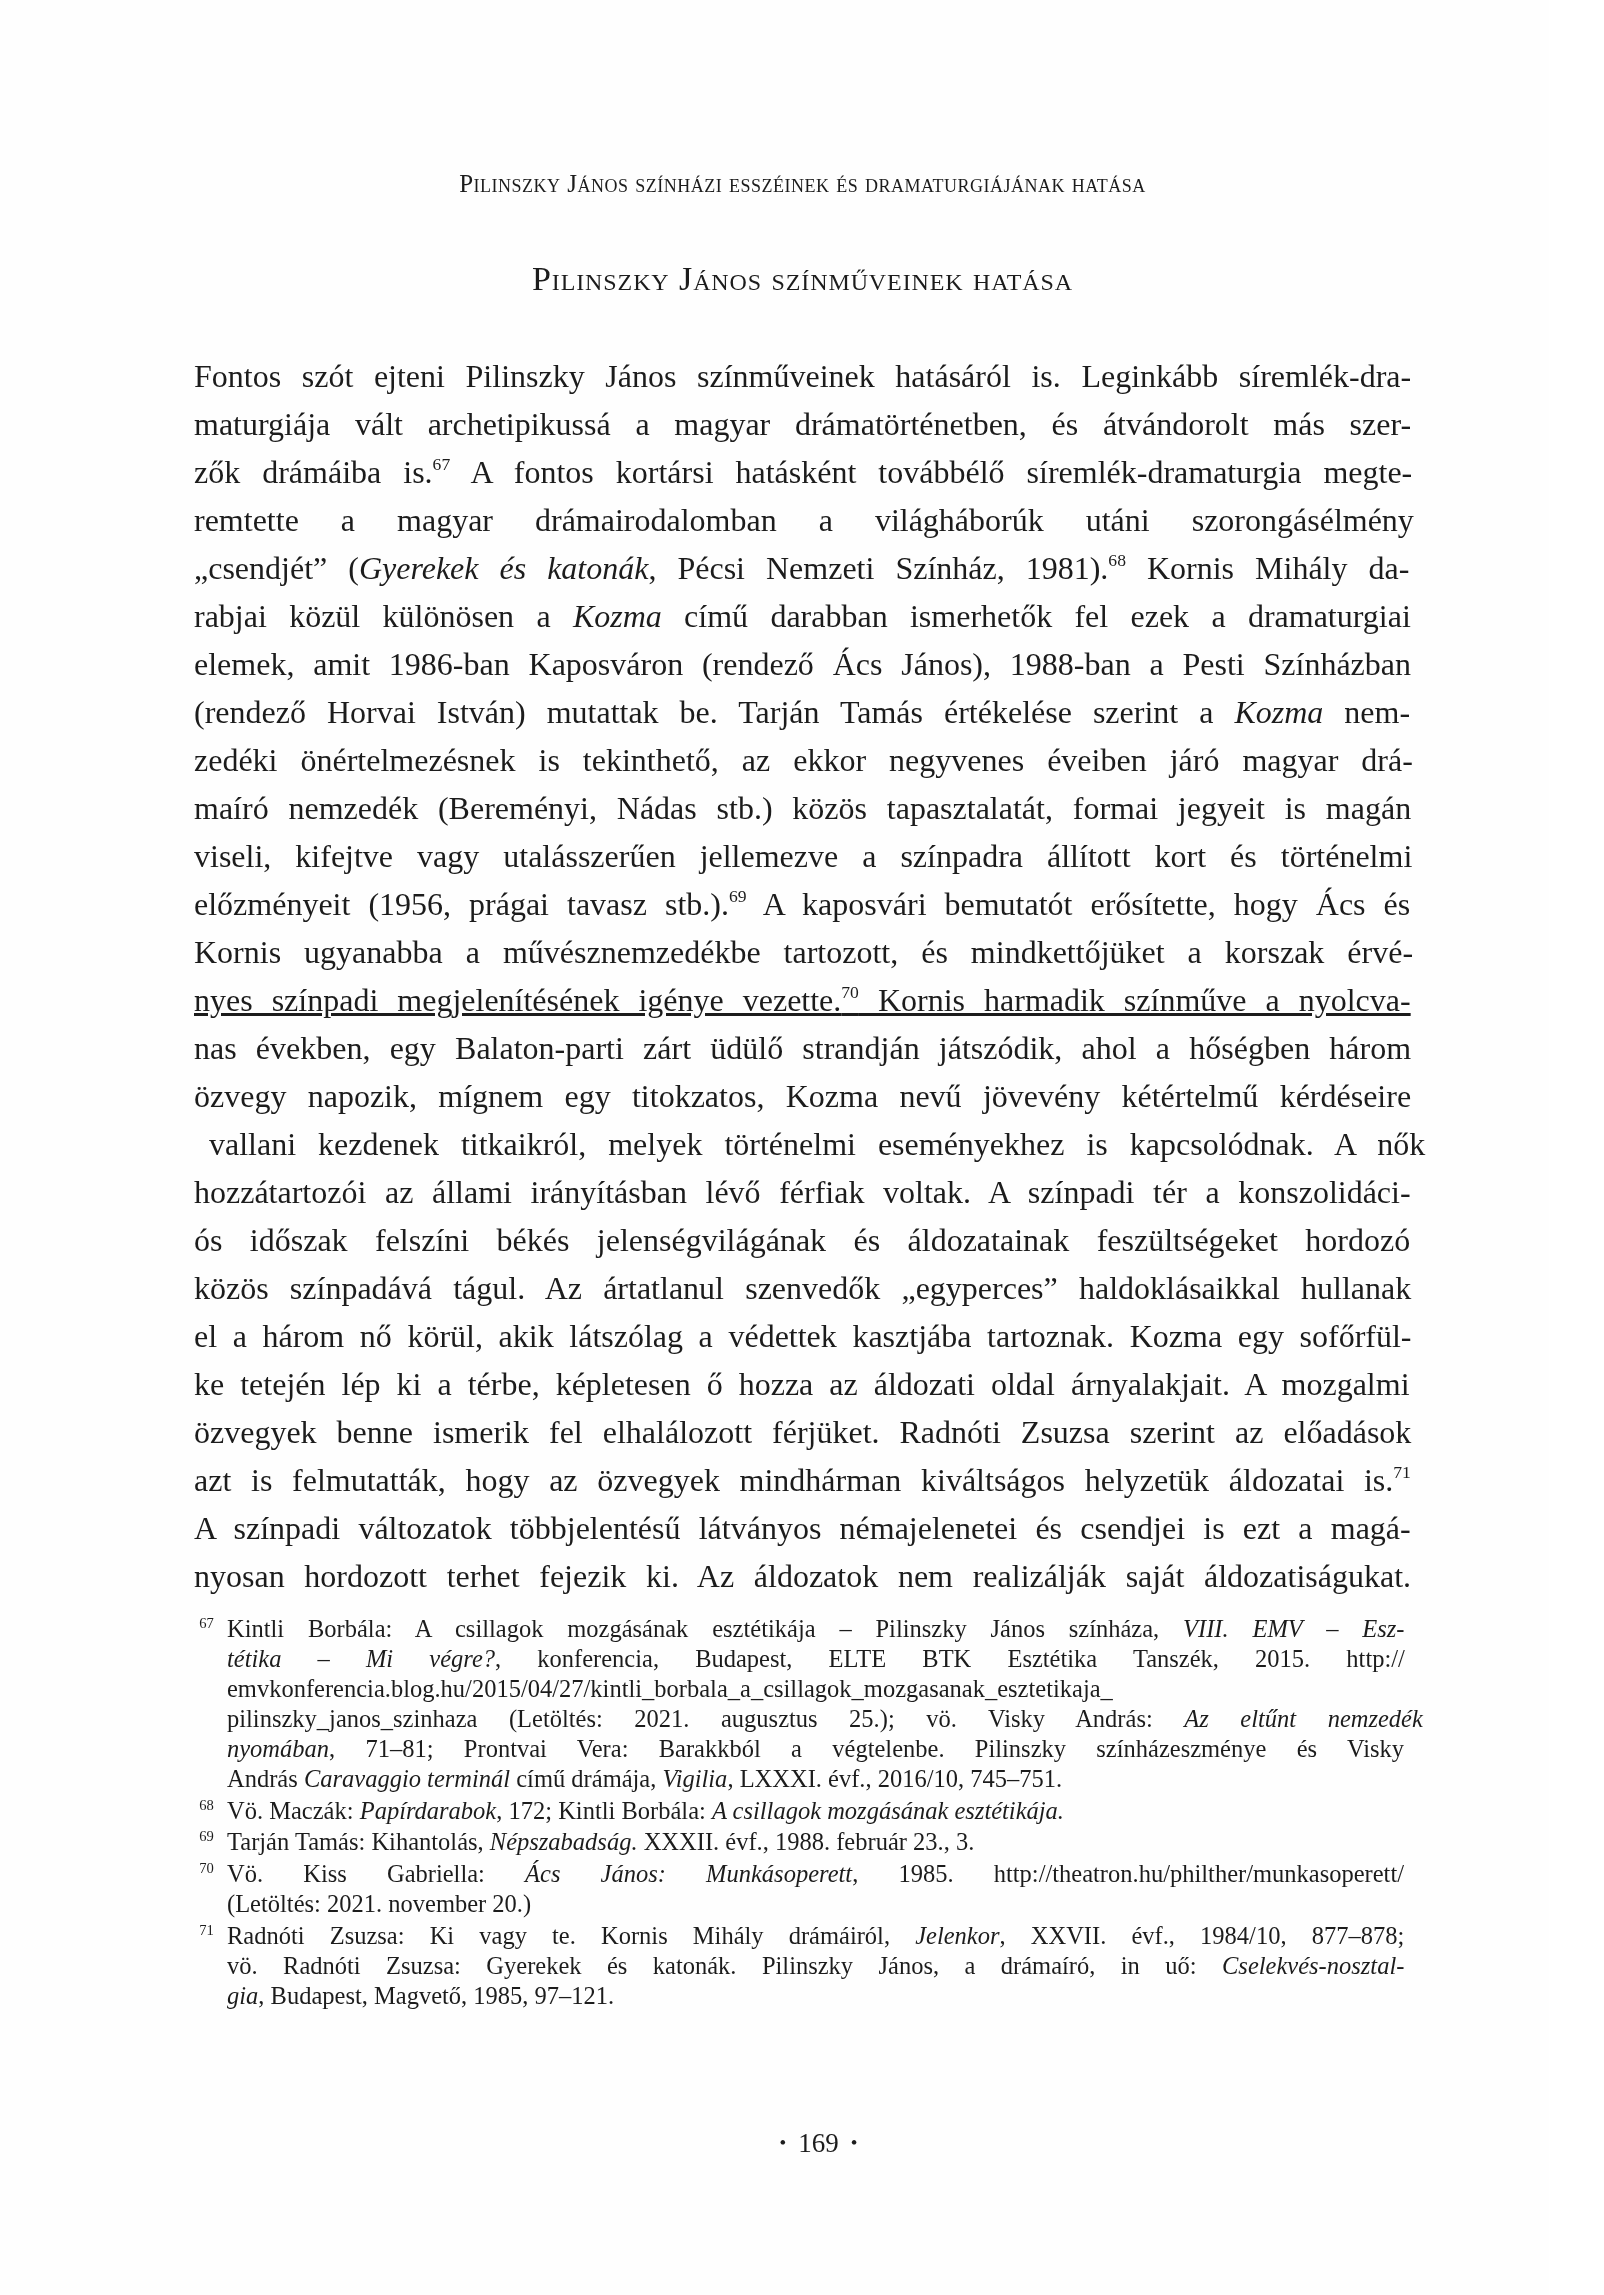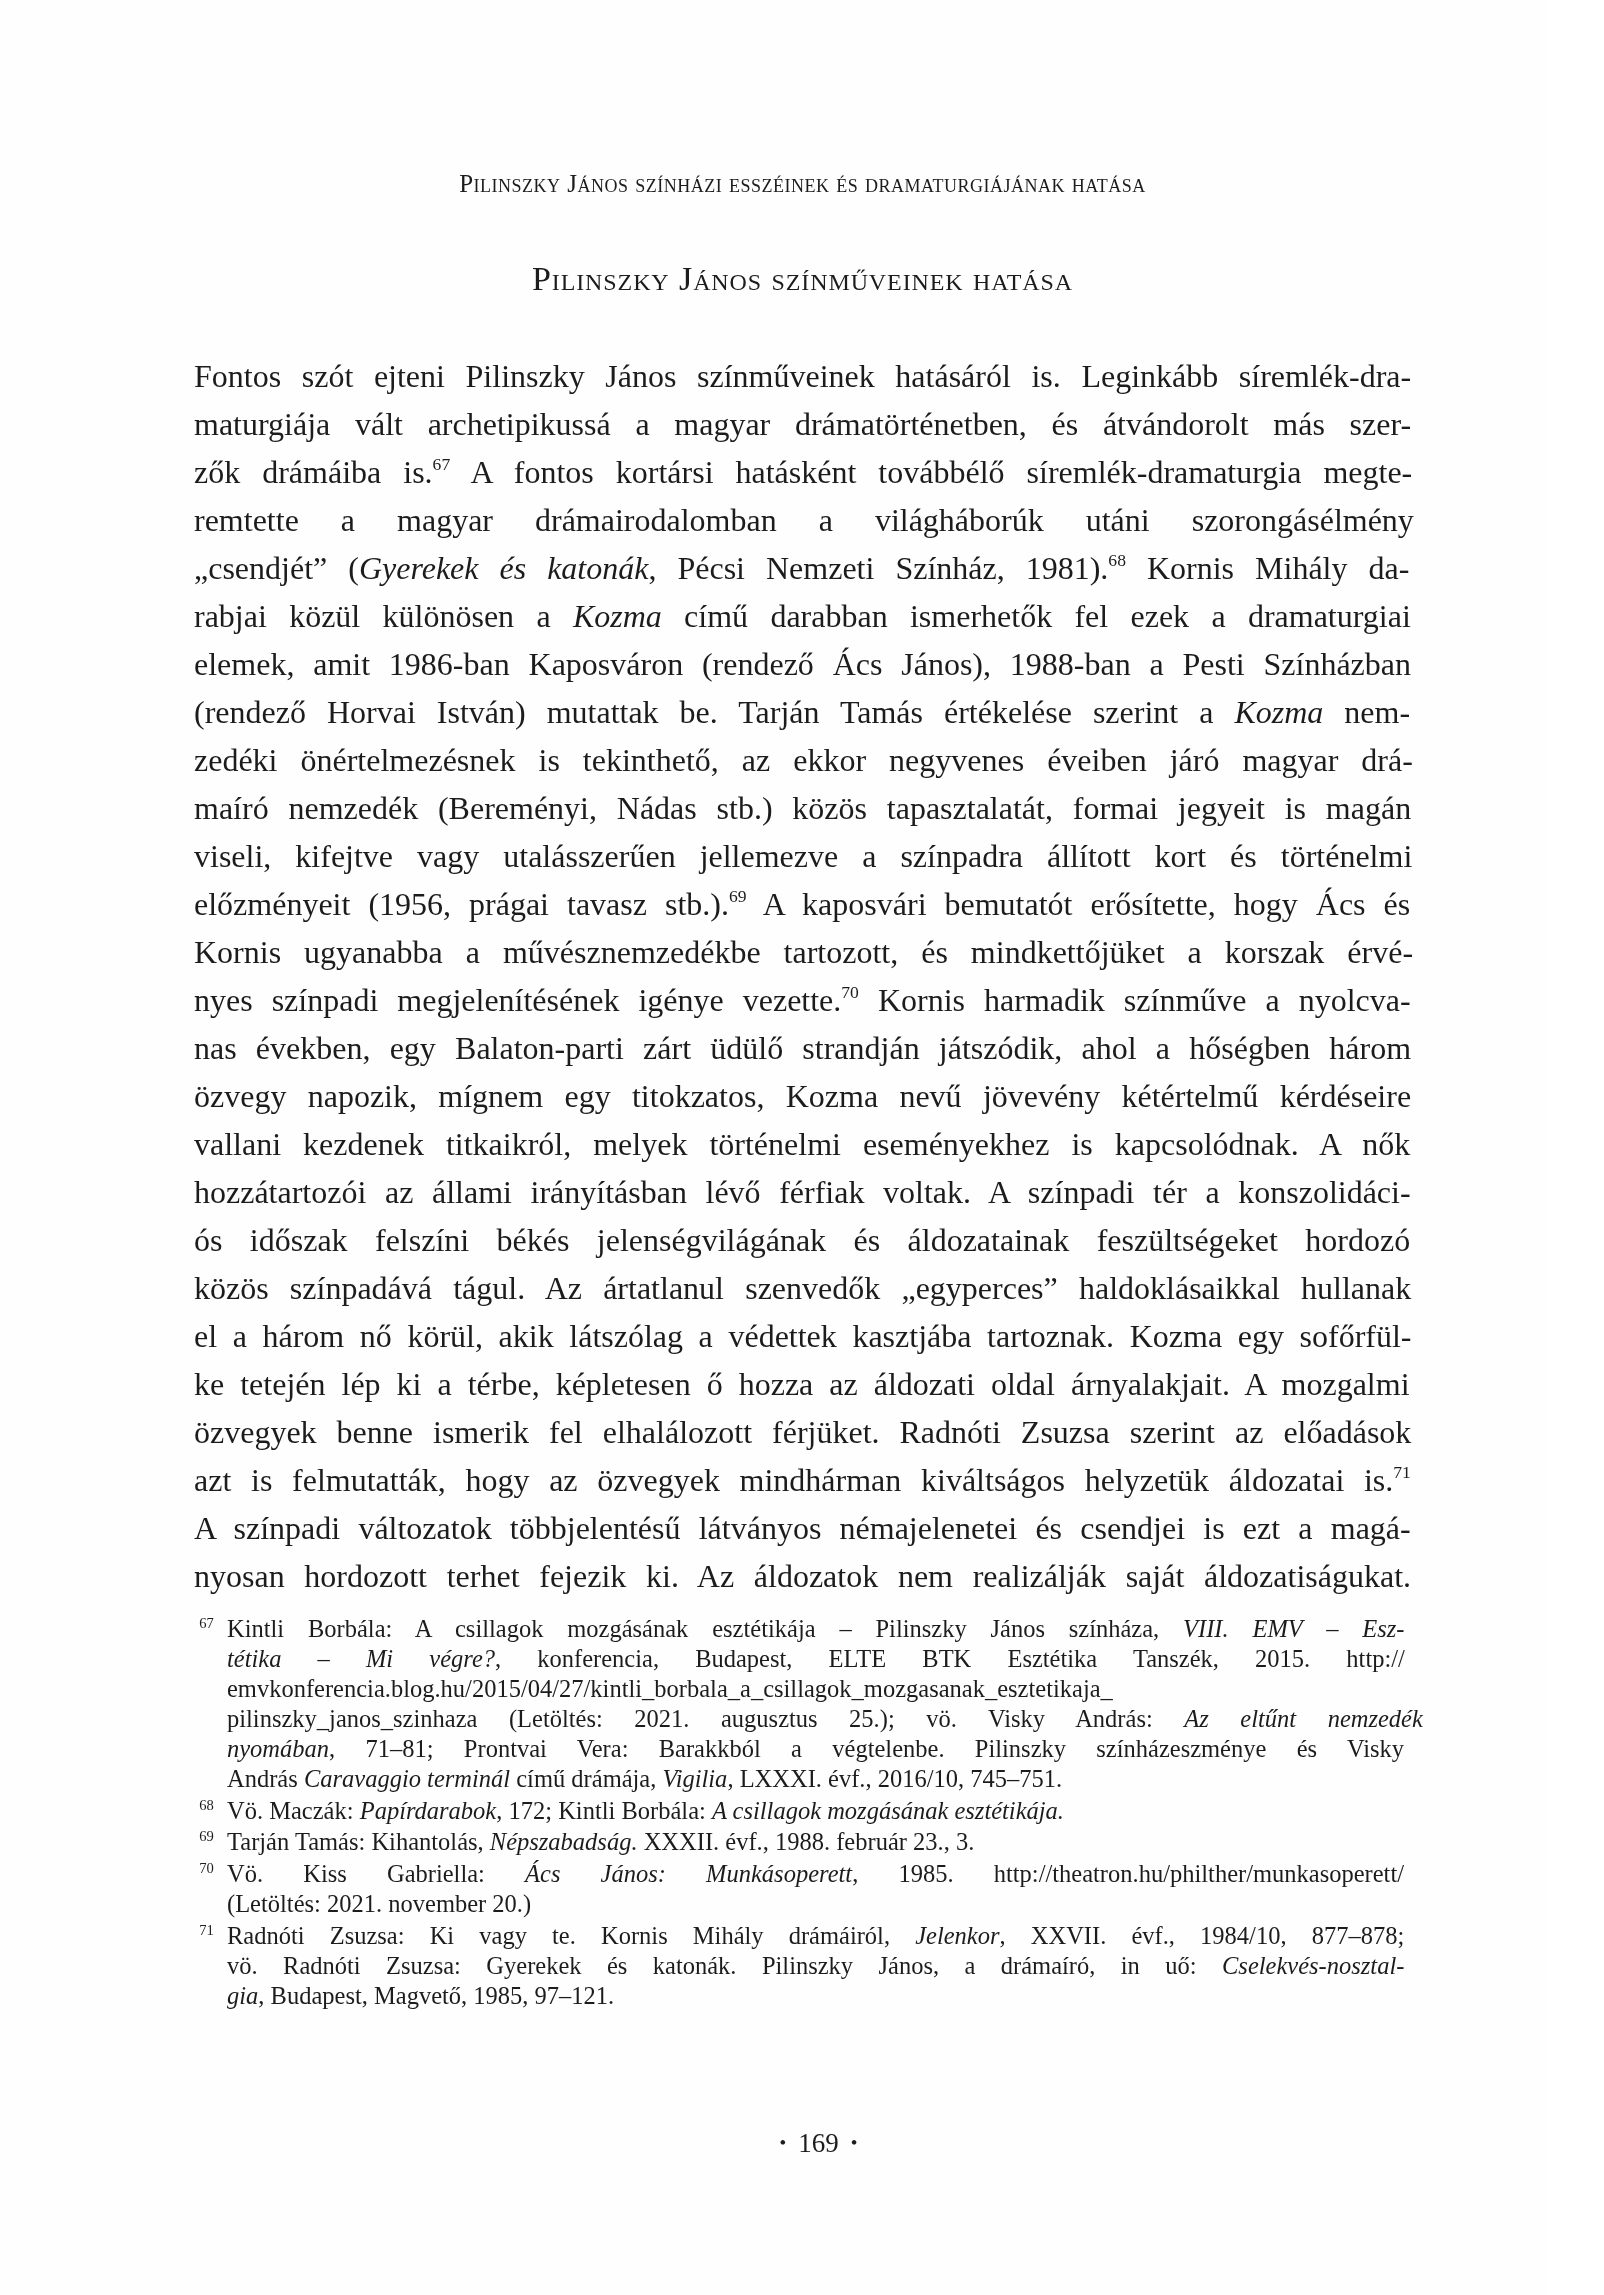--- a/index.html
+++ b/index.html
@@ -43,24 +43,24 @@
       <span class="line" style="display: block; word-spacing: 34px;"><span class="seg">remtette a magyar drámairodalomban a világháborúk utáni szorongásélmény</span></span>
       <span class="line" style="display: block; word-spacing: 13px;"><span class="seg">„csendjét” (</span><i>Gyerekek és katonák</i><span class="seg">, Pécsi Nemzeti Színház, 1981).</span><sup>68</sup><span class="seg"> Kornis Mihály da-</span></span>
       <span class="line" style="display: block; word-spacing: 14.3px;"><span class="seg">rabjai közül különösen a </span><i>Kozma</i><span class="seg"> című darabban ismerhetők fel ezek a dramaturgiai</span></span>
       <span class="line" style="display: block; word-spacing: 10.8px;"><span class="seg">elemek, amit 1986-ban Kaposváron (rendező Ács János), 1988-ban a Pesti Színházban</span></span>
       <span class="line" style="display: block; word-spacing: 13px;"><span class="seg">(rendező Horvai István) mutattak be. Tarján Tamás értékelése szerint a </span><i>Kozma</i><span class="seg"> nem-</span></span>
       <span class="line" style="display: block; word-spacing: 15px;"><span class="seg">zedéki önértelmezésnek is tekinthető, az ekkor negyvenes éveiben járó magyar drá-</span></span>
       <span class="line" style="display: block; word-spacing: 11.8px;"><span class="seg">maíró nemzedék (Bereményi, Nádas stb.) közös tapasztalatát, formai jegyeit is magán</span></span>
       <span class="line" style="display: block; word-spacing: 16px;"><span class="seg">viseli, kifejtve vagy utalásszerűen jellemezve a színpadra állított kort és történelmi</span></span>
       <span class="line" style="display: block; word-spacing: 10px;"><span class="seg">előzményeit (1956, prágai tavasz stb.).</span><sup>69</sup><span class="seg"> A kaposvári bemutatót erősítette, hogy Ács és</span></span>
       <span class="line" style="display: block; word-spacing: 15px;"><span class="seg">Kornis ugyanabba a művésznemzedékbe tartozott, és mindkettőjüket a korszak érvé-</span></span>
-      <span class="line" style="display: block; word-spacing: 11px;"><span class="seg">nyes színpadi megjelenítésének igénye vezette.</span><sup>70</sup><span class="seg"> Kornis harmadik színműve a nyolcva-</span></span>
+      <span class="line" style="display: block; word-spacing: 11px; text-decoration: underline;"><span class="seg">nyes színpadi megjelenítésének igénye vezette.</span><sup>70</sup><span class="seg"> Kornis harmadik színműve a nyolcva-</span></span>
       <span class="line" style="display: block; word-spacing: 11.2px;"><span class="seg">nas években, egy Balaton-parti zárt üdülő strandján játszódik, ahol a hőségben három</span></span>
       <span class="line" style="display: block; word-spacing: 13.3px;"><span class="seg">özvegy napozik, mígnem egy titokzatos, Kozma nevű jövevény kétértelmű kérdéseire</span></span>
-      <span class="line" style="display: block; word-spacing: 14px;"><span class="seg">vallani kezdenek titkaikról, melyek történelmi eseményekhez is kapcsolódnak. A nők</span></span>
+      <span class="line" style="display: block; word-spacing: 14px; margin-left: 15px;"><span class="seg">vallani kezdenek titkaikról, melyek történelmi eseményekhez is kapcsolódnak. A nők</span></span>
       <span class="line" style="display: block; word-spacing: 10.6px;"><span class="seg">hozzátartozói az állami irányításban lévő férfiak voltak. A színpadi tér a konszolidáci-</span></span>
       <span class="line" style="display: block; word-spacing: 19.4px;"><span class="seg">ós időszak felszíni békés jelenségvilágának és áldozatainak feszültségeket hordozó</span></span>
       <span class="line" style="display: block; word-spacing: 13.2px;"><span class="seg">közös színpadává tágul. Az ártatlanul szenvedők „egyperces” haldoklásaikkal hullanak</span></span>
       <span class="line" style="display: block; word-spacing: 7.6px;"><span class="seg">el a három nő körül, akik látszólag a védettek kasztjába tartoznak. Kozma egy sofőrfül-</span></span>
       <span class="line" style="display: block; word-spacing: 8px;"><span class="seg">ke tetején lép ki a térbe, képletesen ő hozza az áldozati oldal árnyalakjait. A mozgalmi</span></span>
       <span class="line" style="display: block; word-spacing: 12px;"><span class="seg">özvegyek benne ismerik fel elhalálozott férjüket. Radnóti Zsuzsa szerint az előadások</span></span>
       <span class="line" style="display: block; word-spacing: 11.7px;"><span class="seg">azt is felmutatták, hogy az özvegyek mindhárman kiváltságos helyzetük áldozatai is.</span><sup>71</sup></span>
       <span class="line" style="display: block; word-spacing: 10.2px;"><span class="seg">A színpadi változatok többjelentésű látványos némajelenetei és csendjei is ezt a magá-</span></span>
       <span class="line last" style="display: block; word-spacing: 11.7px;"><span class="seg">nyosan hordozott terhet fejezik ki. Az áldozatok nem realizálják saját áldozatiságukat.</span></span>
     </div>

